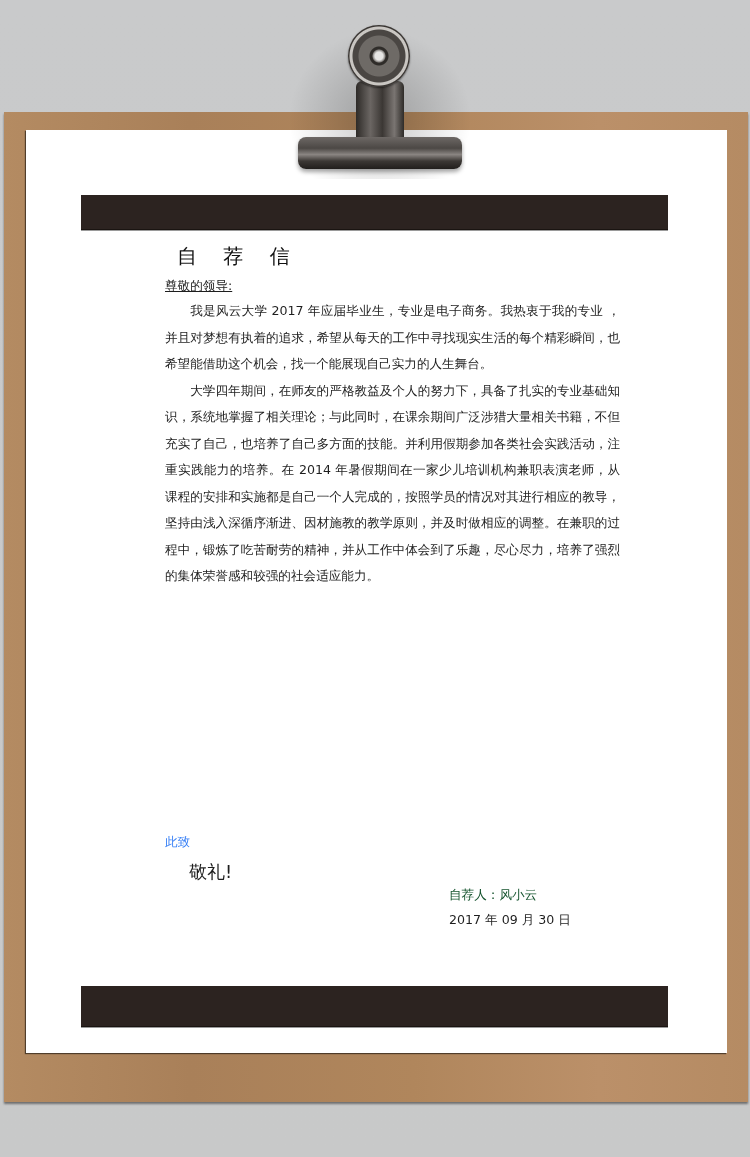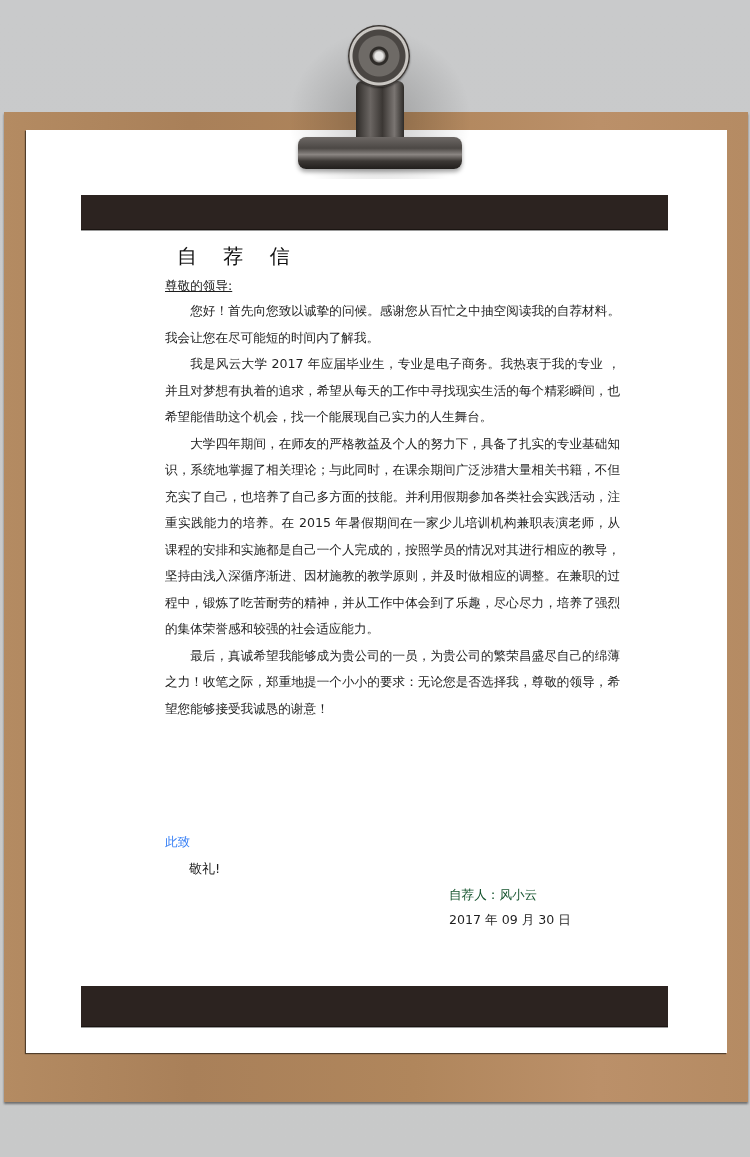--- a/index.html
+++ b/index.html
@@ -56,21 +56,21 @@
     color:#1e1e1e; font-size:12.6px;
   }
   .title {
     font-size:20px; letter-spacing:10px; margin:0 0 0 12px;
     height:36px; line-height:36px; color:#111;
   }
   .line { line-height:26.5px; margin:0; text-align:justify; }
   .indent { text-indent:2em; }
   .salutation { line-height:24px; margin:0 0 0 0;text-decoration:underline; }
   .closing1 { position:absolute; left:165px; top:834px; font-size:12.6px; color:#3b82f6; }
-  .closing2 { position:absolute; left:189px; top:860px; font-size:13px; color:#1e1e1e; }
+  .closing2 { position:absolute; left:189px; top:860px; font-size:18px; color:#1e1e1e; }
   .sig1 { position:absolute; left:449px; top:887px; font-size:12.6px; color:#14532d; }
   .sig2 { position:absolute; left:449px; top:912px; font-size:12.6px; color:#1e1e1e; }
 </style>
 </head>
 <body>
 
 <div class="board"></div>
 <div class="paper"></div>
 
 <div class="bar top"></div>
@@ -80,22 +80,20 @@
   <div class="shadow"></div>
   <div class="neck"></div>
   <div class="ring"></div>
   <div class="ring-hole"></div>
   <div class="base"></div>
 </div>
 
 <div class="letter">
   <div class="title">自 荐 信</div>
   <p class="salutation">尊敬的领导:</p>
-  <p class="line indent">您好！首先向您致以诚挚的问候。感谢您从百忙之中抽空阅读我的自荐材料。我会让您在尽可能短的时间内了解我。</p>
   <p class="line indent">我是风云大学 2017 年应届毕业生，专业是电子商务。我热衷于我的专业 ，并且对梦想有执着的追求，希望从每天的工作中寻找现实生活的每个精彩瞬间，也希望能借助这个机会，找一个能展现自己实力的人生舞台。</p>
-  <p class="line indent">大学四年期间，在师友的严格教益及个人的努力下，具备了扎实的专业基础知识，系统地掌握了相关理论；与此同时，在课余期间广泛涉猎大量相关书籍，不但充实了自己，也培养了自己多方面的技能。并利用假期参加各类社会实践活动，注重实践能力的培养。在 2015 年暑假期间在一家少儿培训机构兼职表演老师，从课程的安排和实施都是自己一个人完成的，按照学员的情况对其进行相应的教导，坚持由浅入深循序渐进、因材施教的教学原则，并及时做相应的调整。在兼职的过程中，锻炼了吃苦耐劳的精神，并从工作中体会到了乐趣，尽心尽力，培养了强烈的集体荣誉感和较强的社会适应能力。</p>
-  <p class="line indent">最后，真诚希望我能够成为贵公司的一员，为贵公司的繁荣昌盛尽自己的绵薄之力！收笔之际，郑重地提一个小小的要求：无论您是否选择我，尊敬的领导，希望您能够接受我诚恳的谢意！</p>
+  <p class="line indent">大学四年期间，在师友的严格教益及个人的努力下，具备了扎实的专业基础知识，系统地掌握了相关理论；与此同时，在课余期间广泛涉猎大量相关书籍，不但充实了自己，也培养了自己多方面的技能。并利用假期参加各类社会实践活动，注重实践能力的培养。在 2014 年暑假期间在一家少儿培训机构兼职表演老师，从课程的安排和实施都是自己一个人完成的，按照学员的情况对其进行相应的教导，坚持由浅入深循序渐进、因材施教的教学原则，并及时做相应的调整。在兼职的过程中，锻炼了吃苦耐劳的精神，并从工作中体会到了乐趣，尽心尽力，培养了强烈的集体荣誉感和较强的社会适应能力。</p>
 </div>
 
 <div class="closing1">此致</div>
 <div class="closing2">敬礼!</div>
 <div class="sig1">自荐人：风小云</div>
 <div class="sig2">2017 年 09 月 30 日</div>
 
 </body></html>

